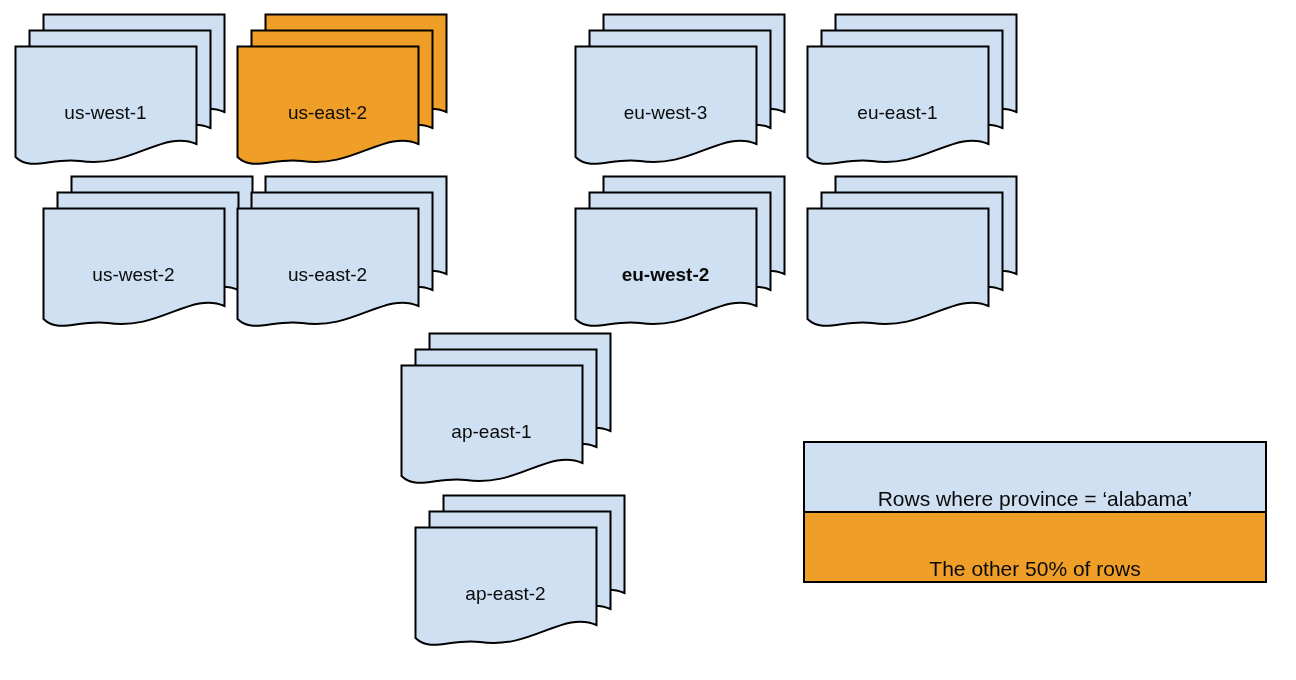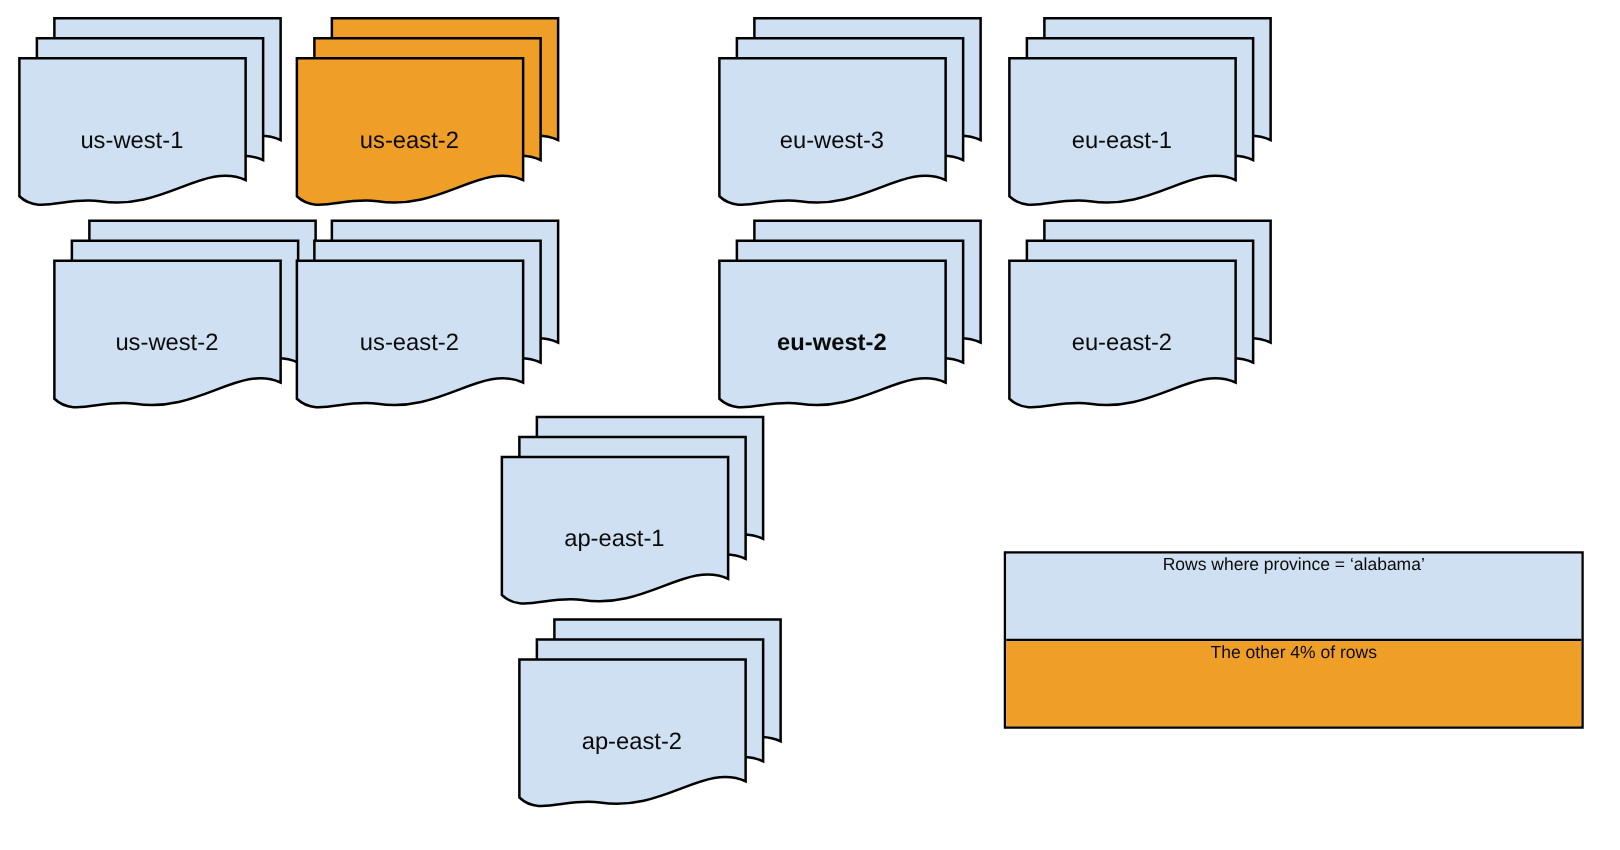--- a/index.html
+++ b/index.html
@@ -62,23 +62,23 @@
     width: 464px;
     height: 142px;
     border: 2px solid var(--border);
     box-sizing: border-box;
     display: flex;
     flex-direction: column;
   }
   .legend-row {
     flex: 1;
     display: flex;
-    align-items: flex-start;
+    align-items: flex-end;
     justify-content: center;
-    font-size: 14px;
+    font-size: 21px;
     color: var(--text);
   }
   .legend-row.blue   { background: var(--doc-blue); border-bottom: 2px solid var(--border); }
   .legend-row.orange { background: var(--doc-orange); }
 </style>
 </head>
 <body>
 
 <svg width="0" height="0" style="position:absolute">
   <defs>
@@ -230,21 +230,20 @@
     <div class="doc-layer mid">
         <svg viewBox="0 0 184 132">
           <use href="#doc-shape-path" class="doc-shape"></use>
         </svg>
       </div>
     <div class="doc-layer front">
         <svg viewBox="0 0 184 132">
           <use href="#doc-shape-path" class="doc-shape"></use>
         </svg>
       </div>
-    <div class="stack-label">eu-east-2</div>
   </div>
 
   <div class="doc-stack blue pos-ap-east-1">
     <div class="doc-layer back">
         <svg viewBox="0 0 184 132">
           <use href="#doc-shape-path" class="doc-shape"></use>
         </svg>
       </div>
     <div class="doc-layer mid">
         <svg viewBox="0 0 184 132">
@@ -276,17 +275,17 @@
         </svg>
       </div>
     <div class="stack-label">ap-east-2</div>
   </div>
 
   <div class="legend">
     <div class="legend-row blue">
       <span>Rows where province = ‘alabama’</span>
     </div>
     <div class="legend-row orange">
-      <span>The other 4% of rows</span>
+      <span>The other 50% of rows</span>
     </div>
   </div>
 
 </div>
 
 </body></html>

